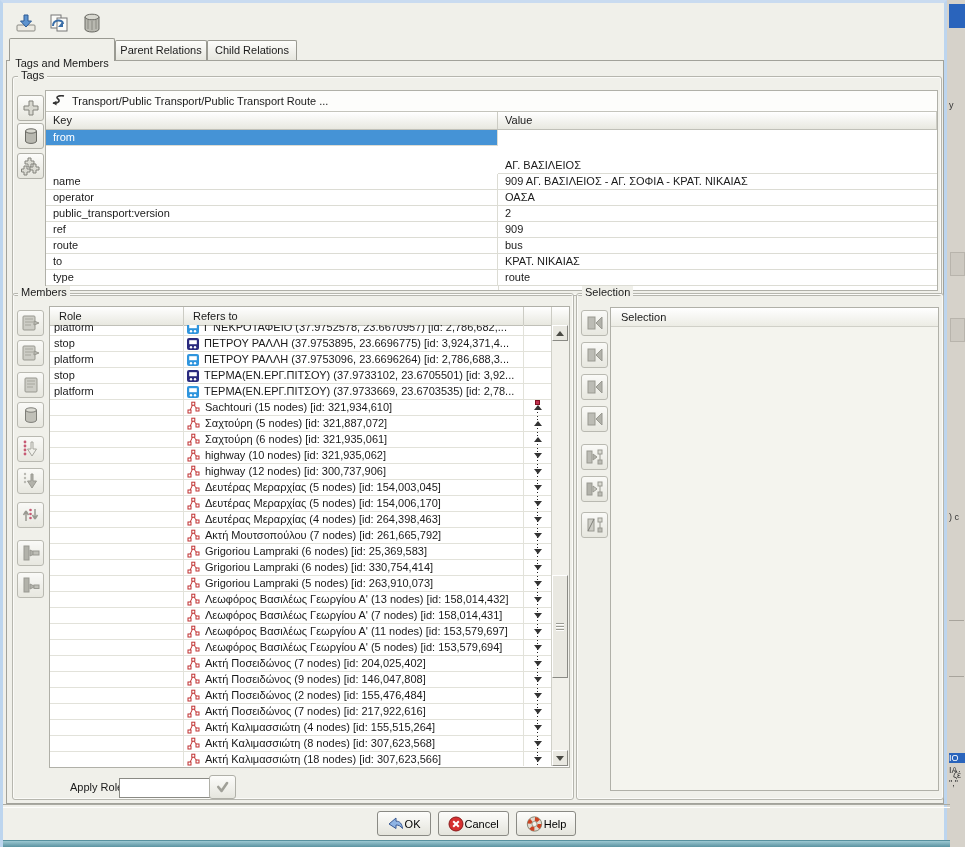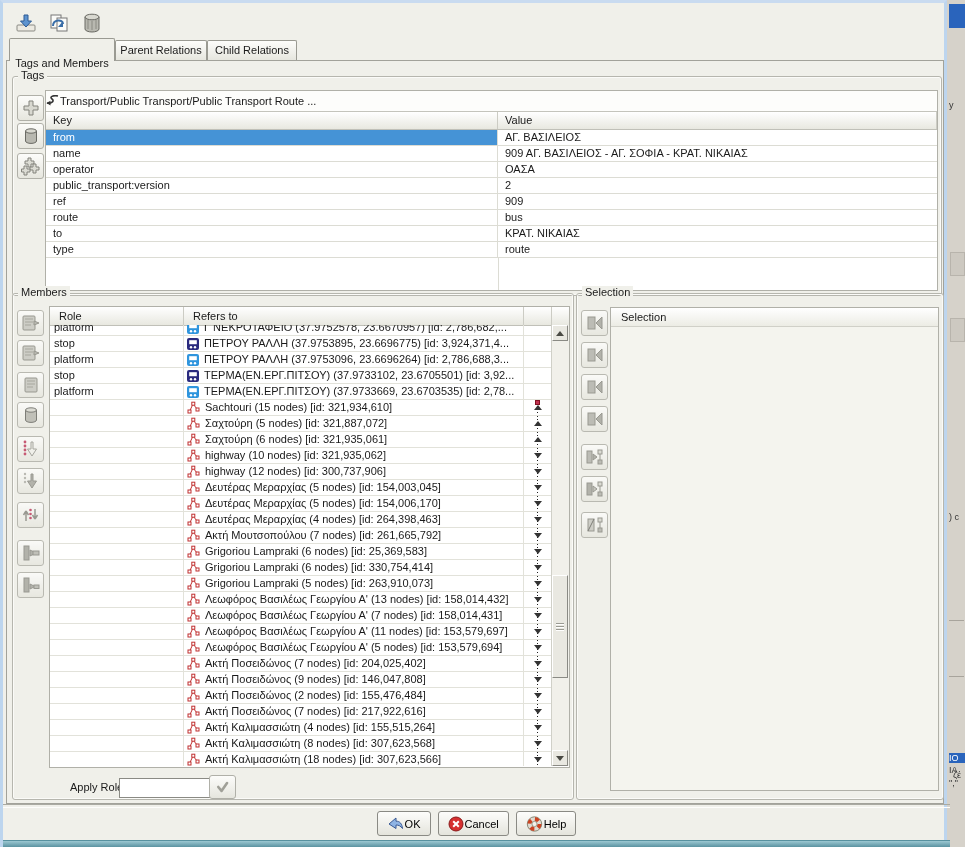--- a/index.html
+++ b/index.html
@@ -48,21 +48,21 @@
     border:1px solid #b0b0a8;border-radius:3px;background:linear-gradient(#fcfcfa,#e6e6de);
     display:flex;align-items:center;justify-content:center;padding:0;cursor:pointer;
   }
   .vtbtn:disabled{opacity:.85;}
   
   .tags-main{
     position:absolute;left:32px;top:13px;right:3px;bottom:4px;
     background:#fff;border:1px solid #b0b0a8;box-sizing:border-box;
   }
   .preset-row{
-    height:20px;display:flex;align-items:center;padding-left:0;
+    height:20px;display:flex;align-items:center;gap:6px;padding-left:6px;
     border-bottom:1px solid #c4c4bc;background:#fdfdfb;cursor:pointer;
   }
   .thead{
     display:grid;height:17px;line-height:17px;
     background:linear-gradient(#ffffff,#e8e8e0);
     border-bottom:1px solid #c0c0b8;
   }
   .thead>div{padding-left:7px;border-right:1px solid #ccccc4;overflow:hidden;white-space:nowrap;}
   .tags-grid{display:grid;grid-template-columns:452px 1fr;}
   .trow{display:contents;}
@@ -227,21 +227,21 @@
                 <path d="M4.5 10.5 L0.5 8 L4.5 5.8 z" fill="#333"></path>
               </svg>
             </span>
           <span>Transport/Public Transport/Public Transport Route ...</span>
         </div>
         <div class="thead" style="grid-template-columns:452px 1fr;">
           <div>Key</div>
           <div>Value</div>
         </div>
         <div class="tags-grid" id="tags-rows">
-            <div class="trow"><div class="tcell sel">from</div><div class="tcell" style="border-right: none;">ΑΓ. ΒΑΣΙΛΕΙΟΣ</div></div>
+            <div class="trow"><div class="tcell sel">from</div><div class="tcell" style="border-right: none; margin-top: 28px;">ΑΓ. ΒΑΣΙΛΕΙΟΣ</div></div>
             <div class="trow"><div class="tcell">name</div><div class="tcell" style="border-right: none;">909 ΑΓ. ΒΑΣΙΛΕΙΟΣ - ΑΓ. ΣΟΦΙΑ - ΚΡΑΤ. ΝΙΚΑΙΑΣ</div></div>
             <div class="trow"><div class="tcell">operator</div><div class="tcell" style="border-right: none;">ΟΑΣΑ</div></div>
             <div class="trow"><div class="tcell">public_transport:version</div><div class="tcell" style="border-right: none;">2</div></div>
             <div class="trow"><div class="tcell">ref</div><div class="tcell" style="border-right: none;">909</div></div>
             <div class="trow"><div class="tcell">route</div><div class="tcell" style="border-right: none;">bus</div></div>
             <div class="trow"><div class="tcell">to</div><div class="tcell" style="border-right: none;">ΚΡΑΤ. ΝΙΚΑΙΑΣ</div></div>
             <div class="trow"><div class="tcell">type</div><div class="tcell" style="border-right: none;">route</div></div>
           </div>
         <div class="tags-empty">
             <div class="vline"></div>

